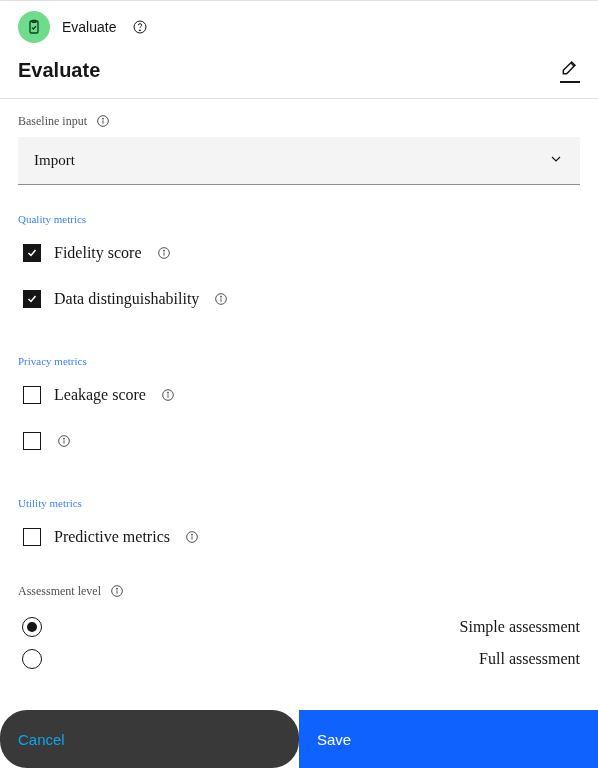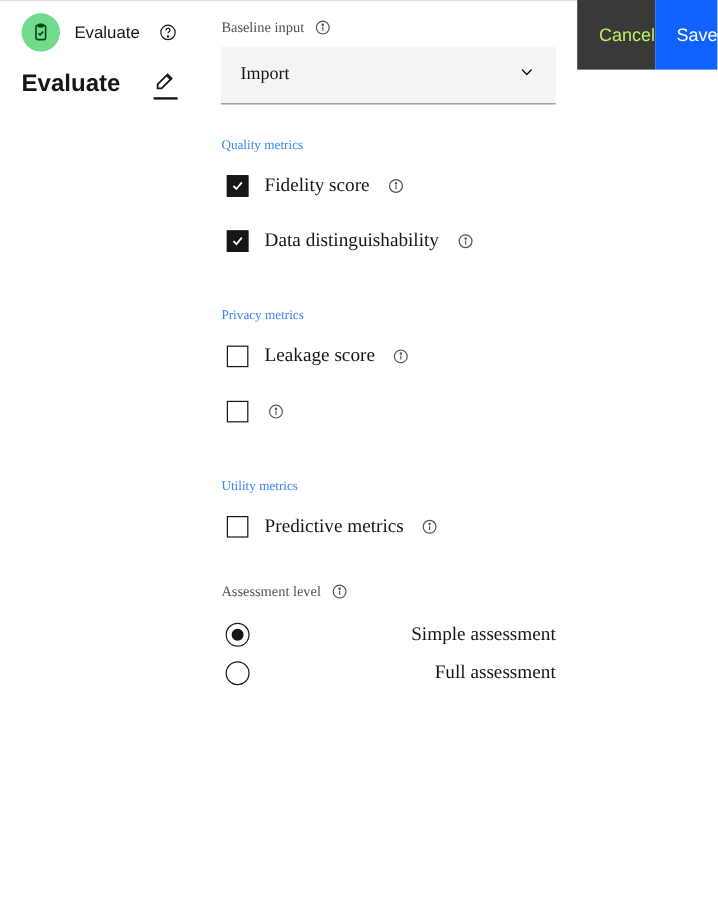--- a/index.html
+++ b/index.html
@@ -1,17 +1,17 @@
 <!DOCTYPE html>
 <html><head>
 <meta charset="utf-8">
 <style>
   * { box-sizing: border-box; margin: 0; padding: 0; }
   html, body { width: 598px; height: 768px; font-family: -apple-system, BlinkMacSystemFont, "Segoe UI", Helvetica, Arial, sans-serif; color: #161616; background:#fff; }
-  .page { display:flex; flex-direction:row; height:768px; }
+  .page { display:flex; flex-direction:column; height:768px; }
   .topbar { border-top:1px solid #e0e0e0; border-bottom:1px solid #ffffff; }
   .crumb { display:flex; align-items:center; gap:12px; padding:10px 18px 8px 18px; }
   .crumb-icon-wrap { width:32px; height:32px; border-radius:50%; background:#6fdc8c; display:flex; align-items:center; justify-content:center; }
   .crumb-icon-wrap svg { width:16px; height:16px; }
   .crumb-label { font-size:14px; color:#161616; }
   .help-icon, .info-icon, .edit-icon { display:inline-flex; align-items:center; justify-content:center; }
   .help-icon svg, .info-icon svg { width:16px; height:16px; }
   .edit-icon svg { width:20px; height:20px; }
   .help-circle { margin-left:4px; }
 
@@ -36,21 +36,21 @@
   .opt .info-icon { margin-left:2px; }
 
   .radio { width:20px; height:20px; border:1px solid #161616; border-radius:50%; display:flex; align-items:center; justify-content:center; background:#fff; }
   .radio.selected::after { content:""; width:10px; height:10px; background:#161616; border-radius:50%; display:block; }
   .radiogroup { padding-top:4px; }
   .ropt { display:flex; align-items:center; gap:12px; padding:6px 0 6px 4px;justify-content:space-between; }
   .ropt-label { font-size:16px; }
 
   .footer { display:flex; height:58px; }
   .btn { flex:1; border:none; font-size:15px; display:flex; align-items:center; padding-left:18px; cursor:pointer; }
-  .btn-cancel { background:#393939; color:#bef264; }
+  .btn-cancel { background:#393939; color:#0ea5e9;border-radius:27px; }
   .btn-save { background:#0f62fe; color:#fff; }
 </style>
 </head>
 <body>
 
 <div class="page">
 
   <div class="topbar">
     <div class="crumb">
       <span class="crumb-icon-wrap">

